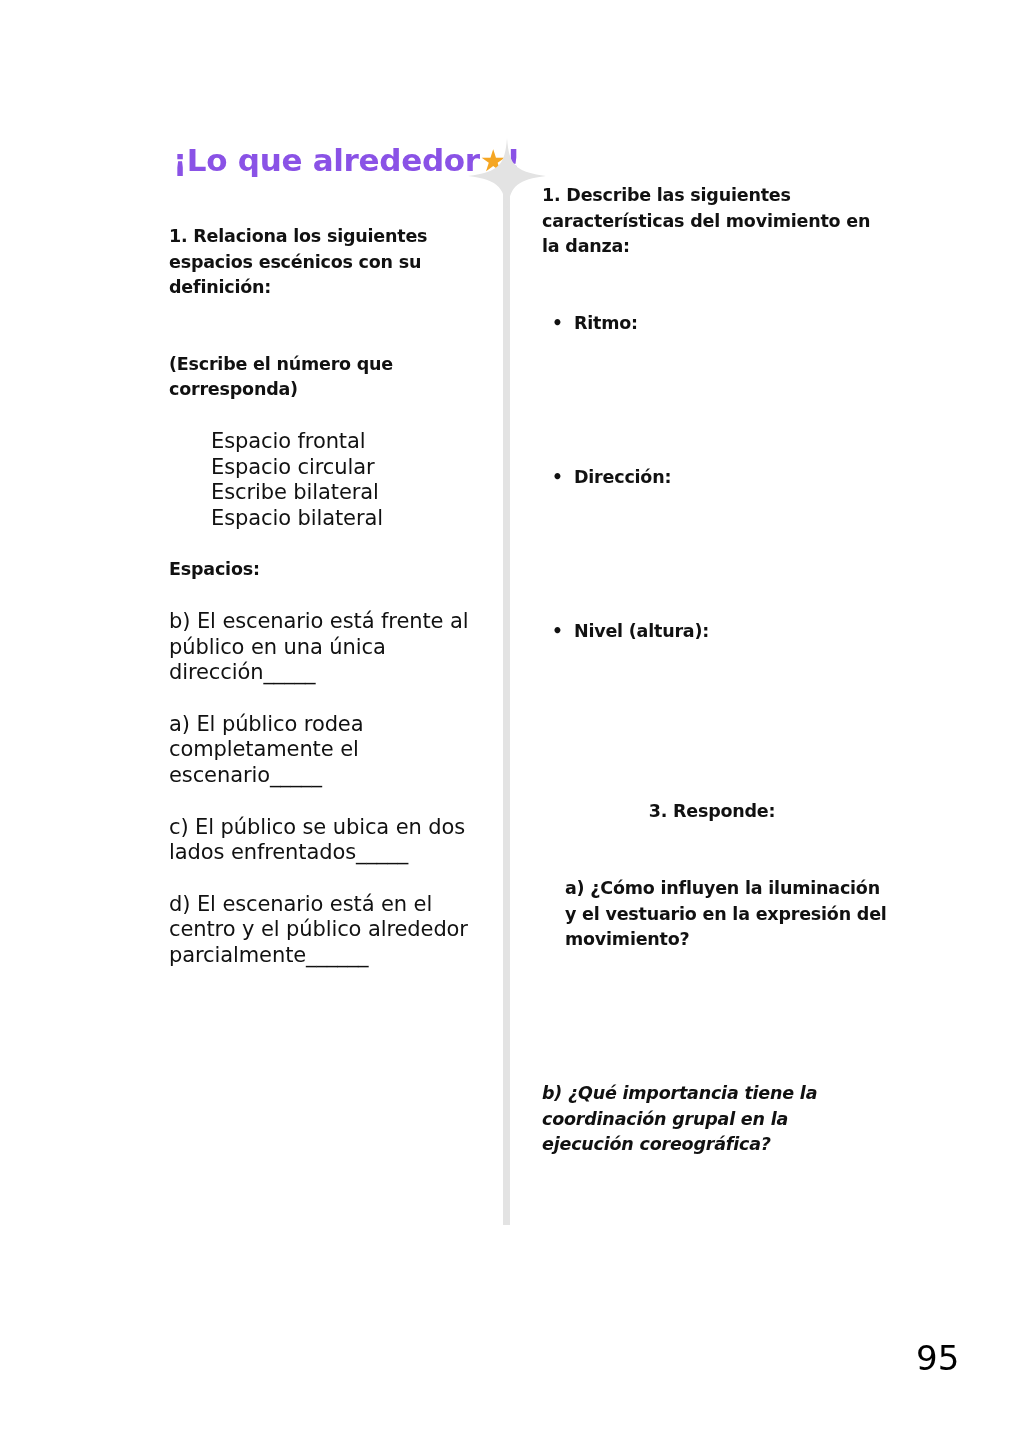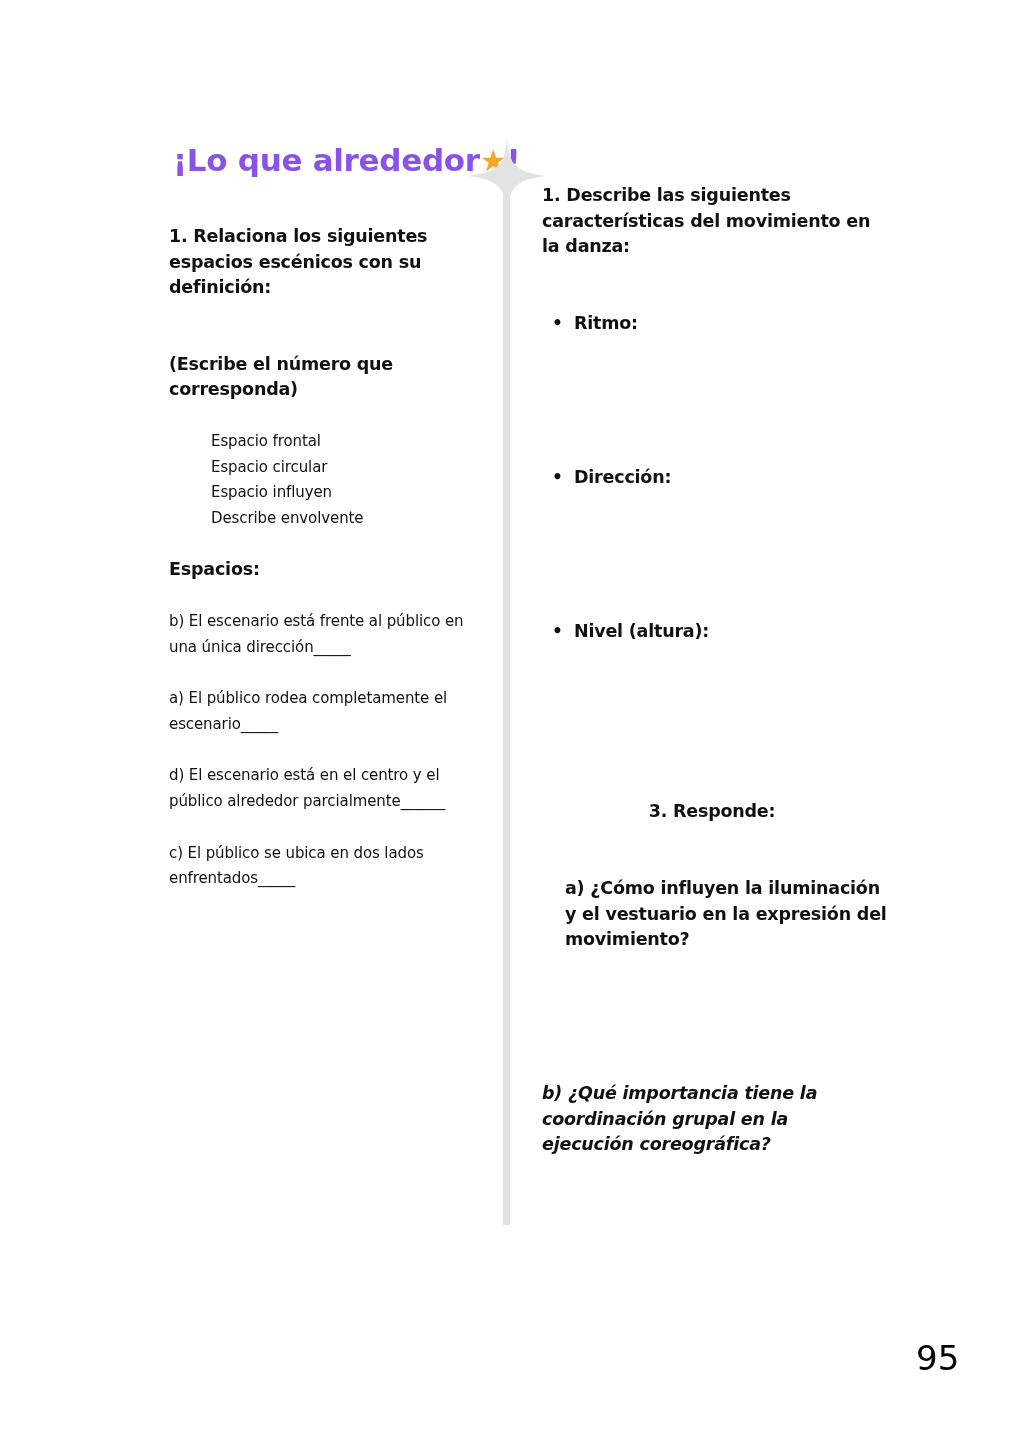--- a/index.html
+++ b/index.html
@@ -56,21 +56,21 @@
       top: 183px;
       width: 340px;
     }
     .bold {
       font-weight: bold;
       font-size: 17.5px;
       line-height: 25.6px;
       letter-spacing: -0.2px;
     }
     .reg {
-      font-size: 15px;
+      font-size: 21px;
       line-height: 25.6px;
       letter-spacing: -0.1px;
     }
     .q1-title { margin: 0; }
     .q1-instruction { margin-top: 51px; }
     .options-list {
       margin-top: 26px;
       padding-left: 42px;
     }
     .espacios-label { margin-top: 26px; }
@@ -106,28 +106,28 @@
 <svg class="sparkle" viewBox="0 0 82 82">
   <path d="M41 2 C43 28 48 36 80 40 C48 44 43 52 41 80 C39 52 34 44 2 40 C34 36 39 28 41 2 Z" fill="#e3e3e3"></path>
 </svg>
 
 <div class="col-left">
   <div class="bold q1-title">1. Relaciona los siguientes espacios escénicos con su definición:</div>
   <div class="bold q1-instruction">(Escribe el número que corresponda)</div>
   <div class="options-list">
     <div class="reg">Espacio frontal</div>
     <div class="reg">Espacio circular</div>
-    <div class="reg">Espacio influyen</div>
-    <div class="reg">Describe envolvente</div>
+    <div class="reg">Escribe bilateral</div>
+    <div class="reg">Espacio bilateral</div>
   </div>
   <div class="bold espacios-label">Espacios:</div>
   <div class="reg item">b) El escenario está frente al público en una única dirección_____</div>
   <div class="reg item">a) El público rodea completamente el escenario_____</div>
+  <div class="reg item">c) El público se ubica en dos lados enfrentados_____</div>
   <div class="reg item">d) El escenario está en el centro y el público alrededor parcialmente______</div>
-  <div class="reg item">c) El público se ubica en dos lados enfrentados_____</div>
 </div>
 
 <div class="col-right">
   <div class="bold q2-title">1. Describe las siguientes características del movimiento en la danza:</div>
 
   <div class="bullet-item bold" style="top:128px;">
     <span class="bullet-dot">•</span>
     <span>Ritmo:</span>
   </div>
   <div class="bullet-item bold" style="top:282px;">

